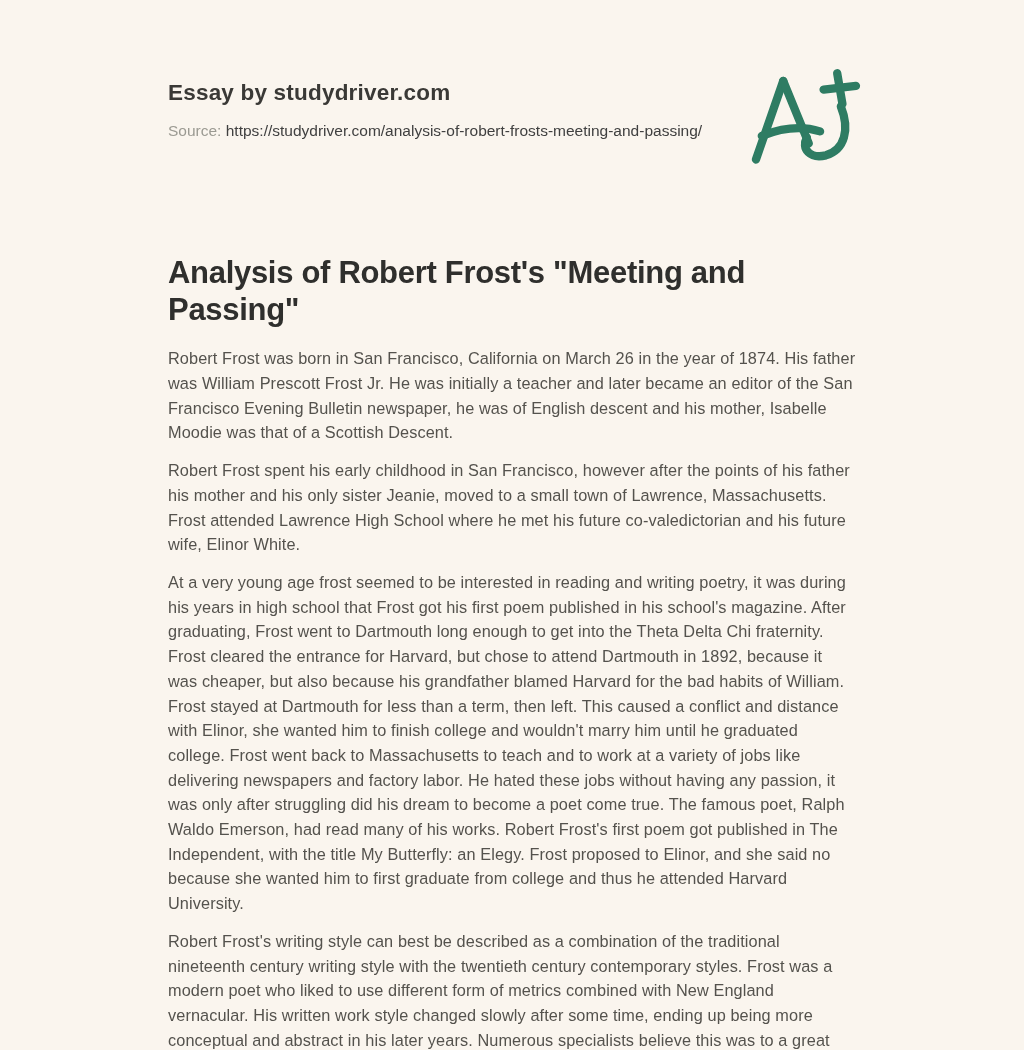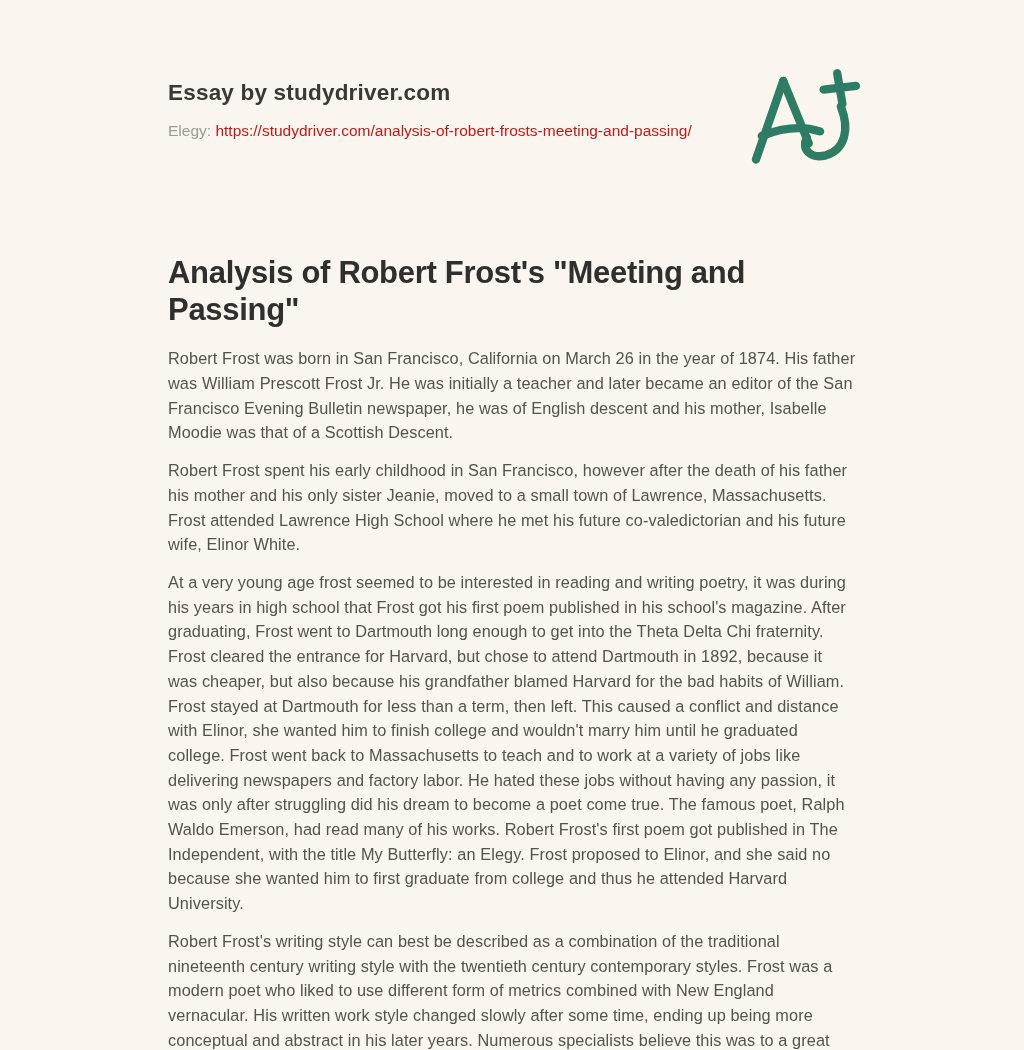--- a/index.html
+++ b/index.html
@@ -29,21 +29,21 @@
     color: #3a3936;
     letter-spacing: 0.2px;
     margin-top: 2px;
   }
   .source-line {
     margin-top: 16px;
     font-size: 15.5px;
     color: #9b9a92;
   }
   .source-line a {
-    color: #b91c1c;
+    color: #404040;
     text-decoration: none;
   }
   .logo {
     width: 126px;
     height: 100px;
     margin-top: -12px;
     margin-right: -14px;
     transform: rotate(-2deg);
     flex: 0 0 auto;
   }
@@ -69,21 +69,21 @@
 </style>
 </head>
 <body>
 
 <div class="page">
 
   <div class="header-row">
     <div>
       <div class="brand-title">Essay by studydriver.com</div>
       <div class="source-line">
-        <span>Elegy:</span>
+        <span>Source:</span>
         <a href="#">https://studydriver.com/analysis-of-robert-frosts-meeting-and-passing/</a>
       </div>
     </div>
 
     <svg class="logo" viewBox="0 0 150 120" fill="none" stroke="#2e7c63" stroke-width="10" stroke-linecap="round" stroke-linejoin="round">
 
       <path d="M12 110 L48 17"></path>
 
       <path d="M48 17 L76 93"></path>
 
@@ -94,18 +94,18 @@
       <path d="M113 10 L118 47"></path>
 
       <path d="M96 29 L135 26"></path>
     </svg>
   </div>
 
   <h1 class="article-title">Analysis of Robert Frost's "Meeting and Passing"</h1>
 
   <div class="article-body">
     <p>Robert Frost was born in San Francisco, California on March 26 in the year of 1874. His father was William Prescott Frost Jr. He was initially a teacher and later became an editor of the San Francisco Evening Bulletin newspaper, he was of English descent and his mother, Isabelle Moodie was that of a Scottish Descent.</p>
-    <p>Robert Frost spent his early childhood in San Francisco, however after the death of his father his mother and his only sister Jeanie, moved to a small town of Lawrence, Massachusetts. Frost attended Lawrence High School where he met his future co-valedictorian and his future wife, Elinor White.</p>
+    <p>Robert Frost spent his early childhood in San Francisco, however after the points of his father his mother and his only sister Jeanie, moved to a small town of Lawrence, Massachusetts. Frost attended Lawrence High School where he met his future co-valedictorian and his future wife, Elinor White.</p>
     <p>At a very young age frost seemed to be interested in reading and writing poetry, it was during his years in high school that Frost got his first poem published in his school's magazine. After graduating, Frost went to Dartmouth long enough to get into the Theta Delta Chi fraternity. Frost cleared the entrance for Harvard, but chose to attend Dartmouth in 1892, because it was cheaper, but also because his grandfather blamed Harvard for the bad habits of William. Frost stayed at Dartmouth for less than a term, then left. This caused a conflict and distance with Elinor, she wanted him to finish college and wouldn't marry him until he graduated college. Frost went back to Massachusetts to teach and to work at a variety of jobs like delivering newspapers and factory labor. He hated these jobs without having any passion, it was only after struggling did his dream to become a poet come true. The famous poet, Ralph Waldo Emerson, had read many of his works. Robert Frost's first poem got published in The Independent, with the title My Butterfly: an Elegy. Frost proposed to Elinor, and she said no because she wanted him to first graduate from college and thus he attended Harvard University.</p>
     <p>Robert Frost's writing style can best be described as a combination of the traditional nineteenth century writing style with the twentieth century contemporary styles. Frost was a modern poet who liked to use different form of metrics combined with New England vernacular. His written work style changed slowly after some time, ending up being more conceptual and abstract in his later years. Numerous specialists believe this was to a great extent because of his religious and political beliefs. Frost used numerous self-portraying subtle elements in his work; He often expresses ordinary points of the new life in New England. His critics justify his regionalism is mostly a result of his realistic approach and not his political beliefs. Frost is one of the most well-known poets of all time and received four Pulitzer Prizes many other awards for his works. Much of the poetry Frost wrote later in his life came from this perspective of being respected and well-known poet. Frost always wrote in his own style, never imitating the current writing style and trends. He used traditional techniques to describe the world as he sees it, often in simple and shor</p>
   </div>
 
 </div>
 
 </body></html>

